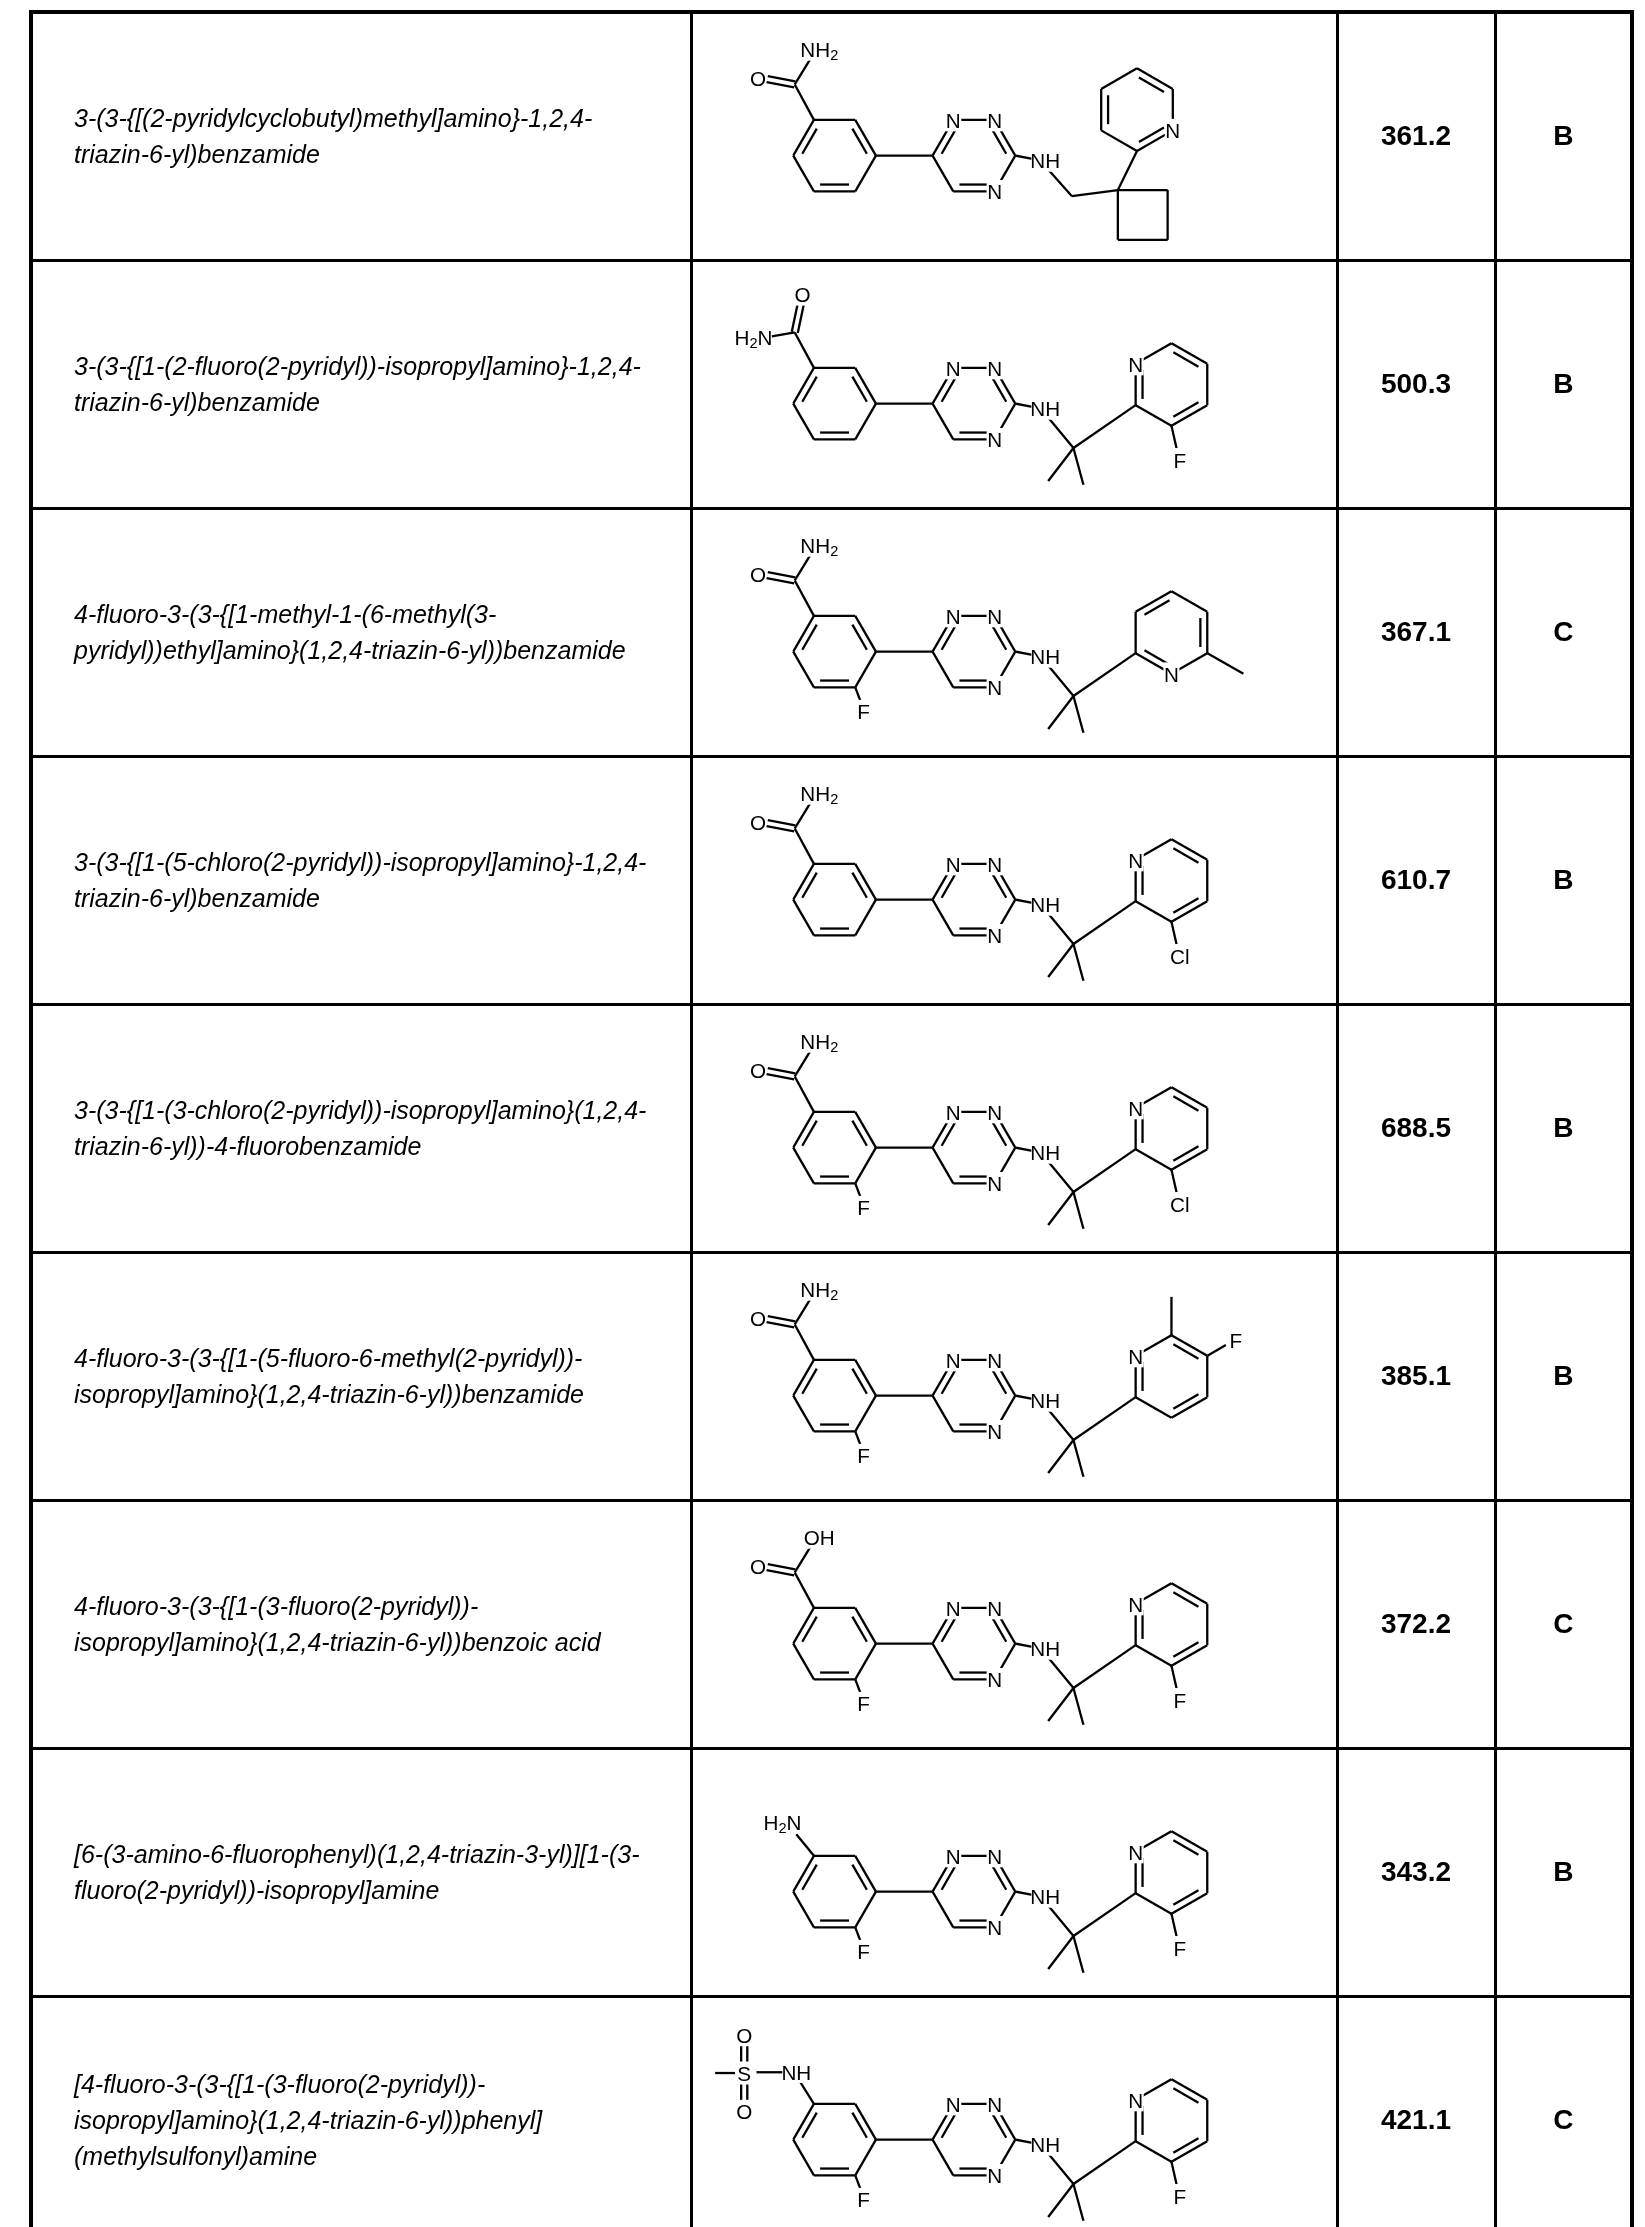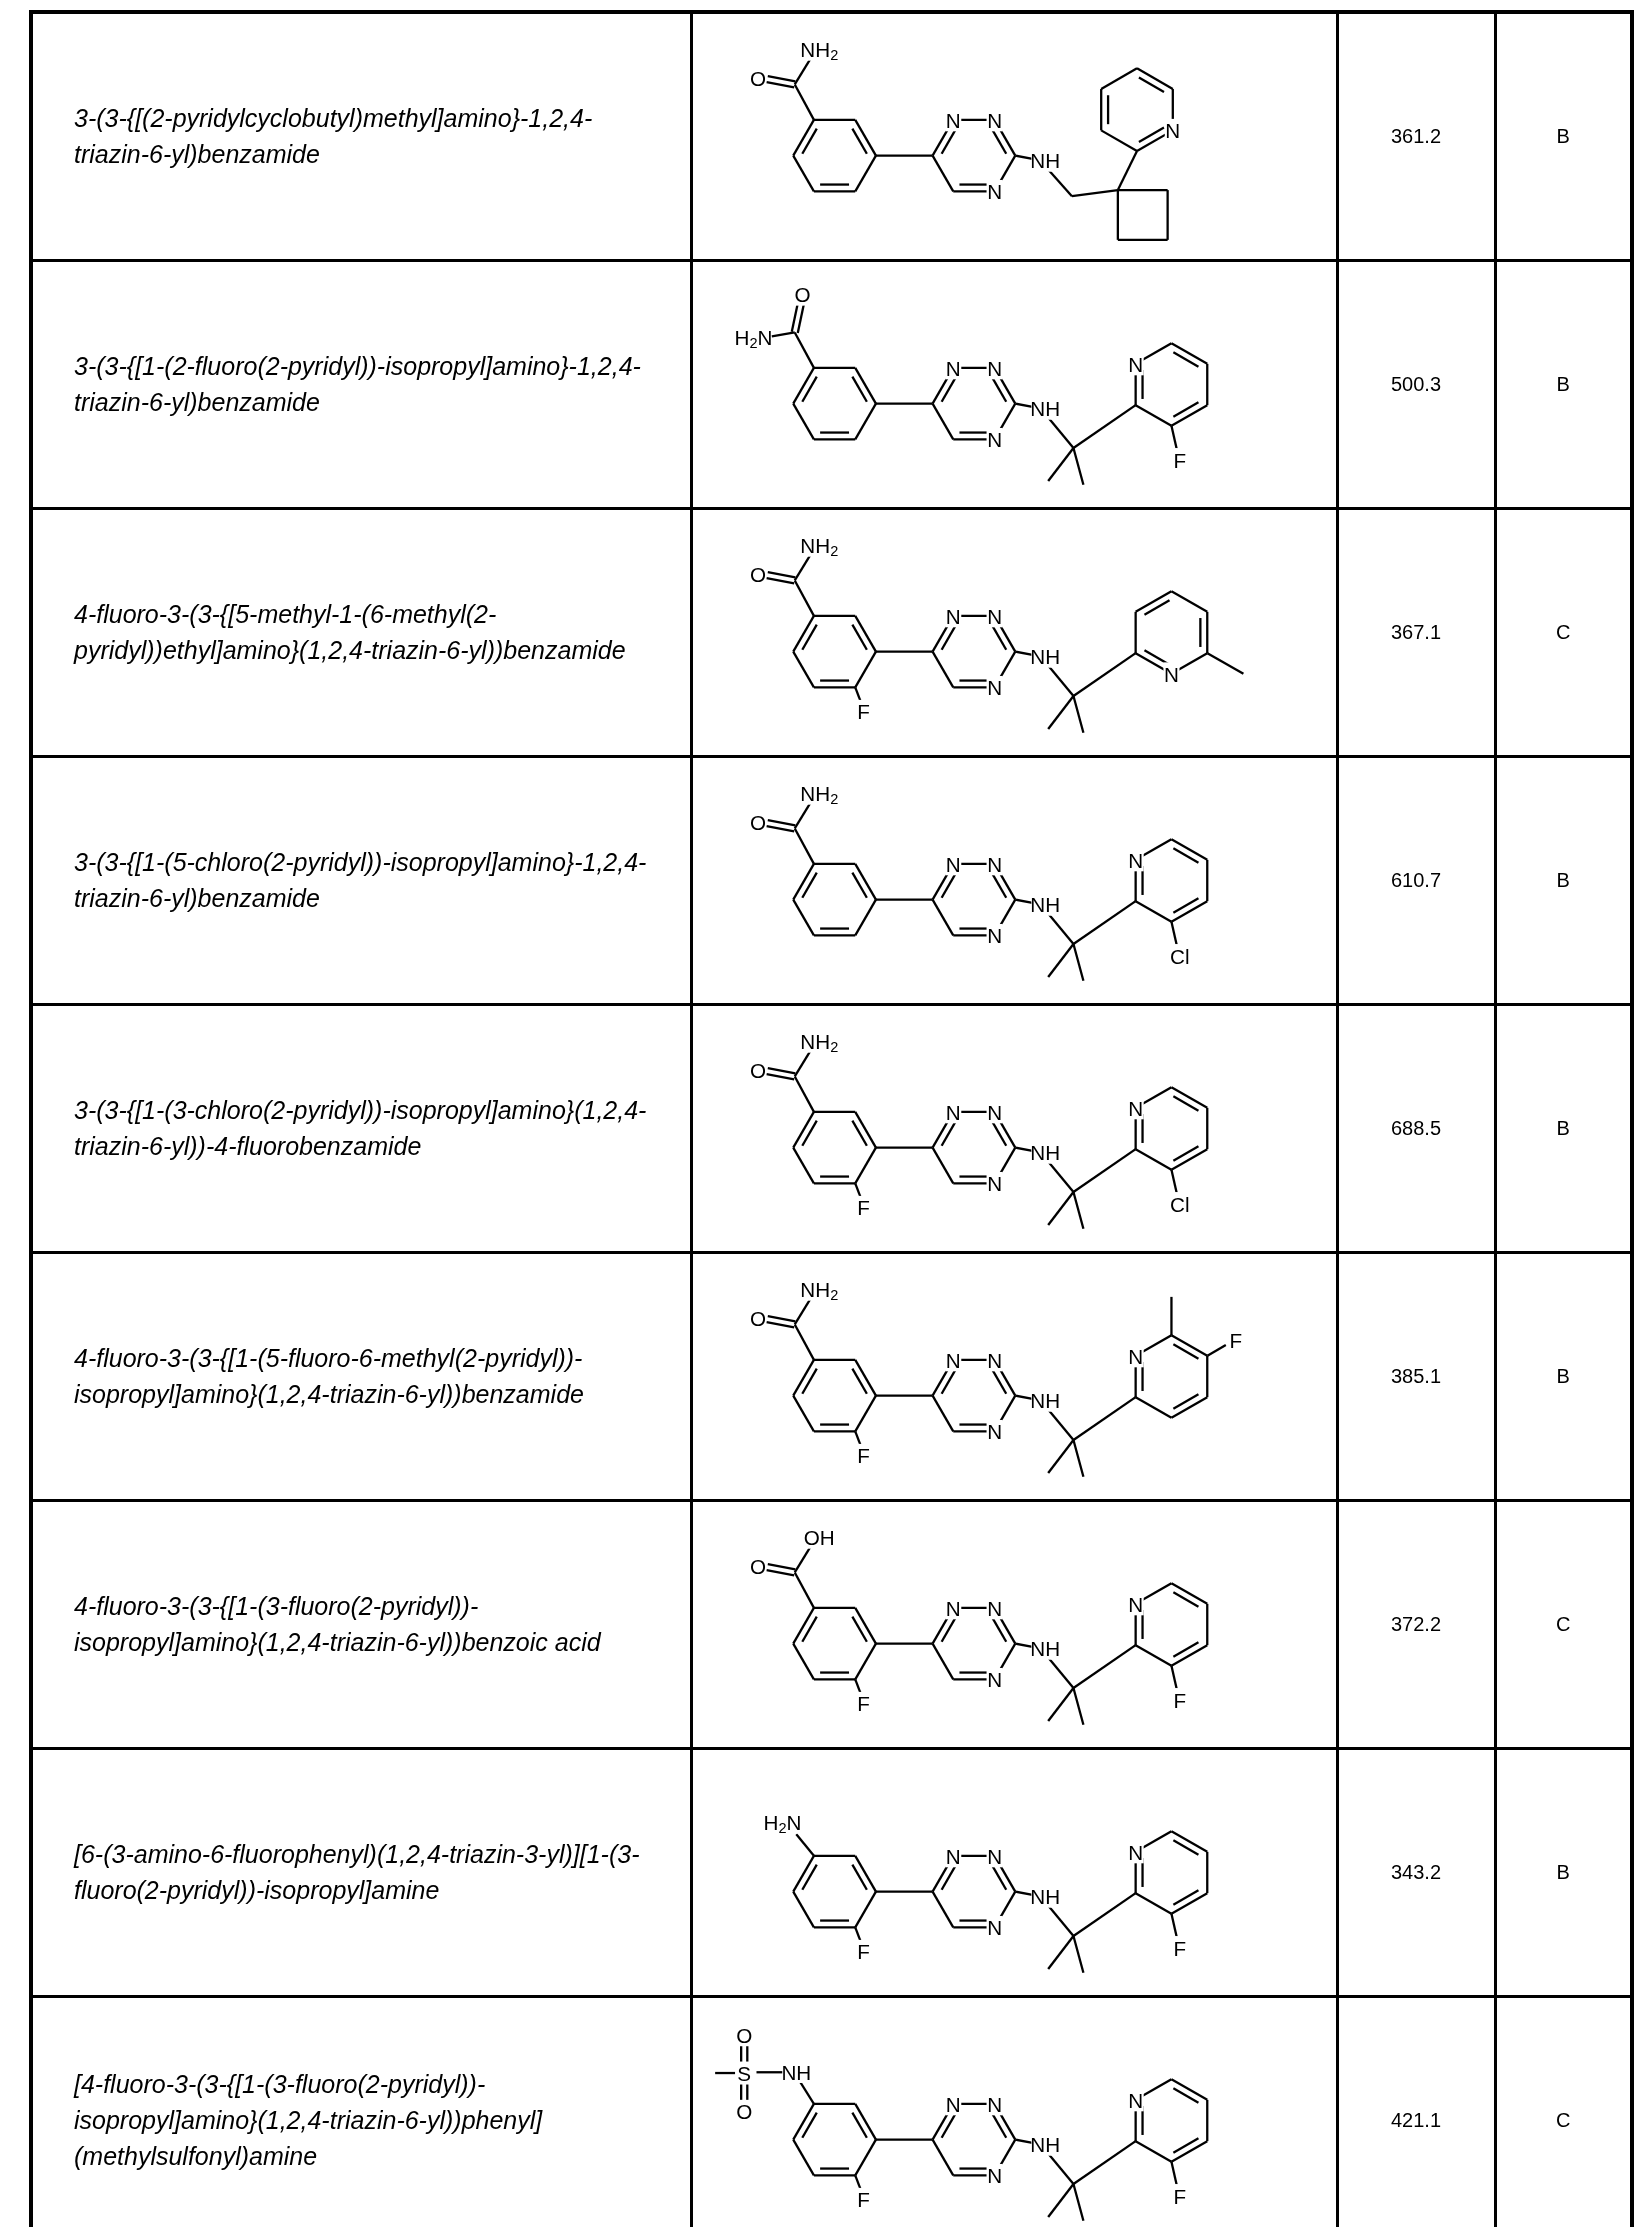--- a/index.html
+++ b/index.html
@@ -14,21 +14,22 @@
   td.name-cell{
     font-size:25px;line-height:1.45;
     padding:0 32px 0 41px;
     vertical-align:middle;text-align:left;
     word-wrap:break-word;
     font-style:italic;
   }
   td.struct-cell{text-align:center;vertical-align:middle;padding:0;}
   td.mass-cell,td.grade-cell{
     text-align:center;vertical-align:middle;
-    font-size:20px;
+    font-size:28px;
+    font-weight:bold;
   }
   svg.mol{display:block;margin:0 auto;}
   svg.mol line{stroke:#000;stroke-width:3;}
   svg.mol text{font-family:"Liberation Sans",sans-serif;font-size:27px;fill:#000;stroke:none;}
 </style>
 </head>
 <body>
 
 <table class="compound-table">
   <colgroup>
@@ -158,21 +159,21 @@
             <rect x="117.5" y="27" width="21" height="30" fill="#fff" stroke="none"></rect>
             <text x="128" y="42" text-anchor="middle" dominant-baseline="central" fill="#000"><tspan>O</tspan></text>
             <rect x="41.5" y="83" width="45" height="30" fill="#fff" stroke="none"></rect>
             <text x="64" y="98" text-anchor="middle" dominant-baseline="central" fill="#000"><tspan>H</tspan><tspan font-size="19" dy="8">2</tspan><tspan font-size="27" dy="-8">N</tspan></text>
           </svg>
         </td>
         <td class="mass-cell">500.3</td>
         <td class="grade-cell">B</td>
       </tr>
       <tr>
-        <td class="name-cell">4-fluoro-3-(3-{[5-methyl-1-(6-methyl(2-pyridyl))ethyl]amino}(1,2,4-triazin-6-yl))benzamide</td>
+        <td class="name-cell">4-fluoro-3-(3-{[1-methyl-1-(6-methyl(3-pyridyl))ethyl]amino}(1,2,4-triazin-6-yl))benzamide</td>
         <td class="struct-cell">
           <svg width="643" height="245" viewBox="0 0 810 320" fill="none" class="mol">
             <line x1="224" y1="185" x2="197" y2="138.2346281956403"></line>
             <line x1="212.15577136594004" y1="182.48519422934604" x2="193.25577136594006" y2="149.74943396629428"></line>
             <line x1="197" y1="138.2346281956403" x2="143" y2="138.2346281956403"></line>
             <line x1="143" y1="138.2346281956403" x2="116" y2="185"></line>
             <line x1="146.74422863405994" y1="149.74943396629428" x2="127.84422863405995" y2="182.48519422934604"></line>
             <line x1="116" y1="185" x2="142.99999999999997" y2="231.7653718043597"></line>
             <line x1="142.99999999999997" y1="231.7653718043597" x2="197" y2="231.7653718043597"></line>
             <line x1="151.09999999999997" y1="222.7653718043597" x2="188.9" y2="222.7653718043597"></line>

